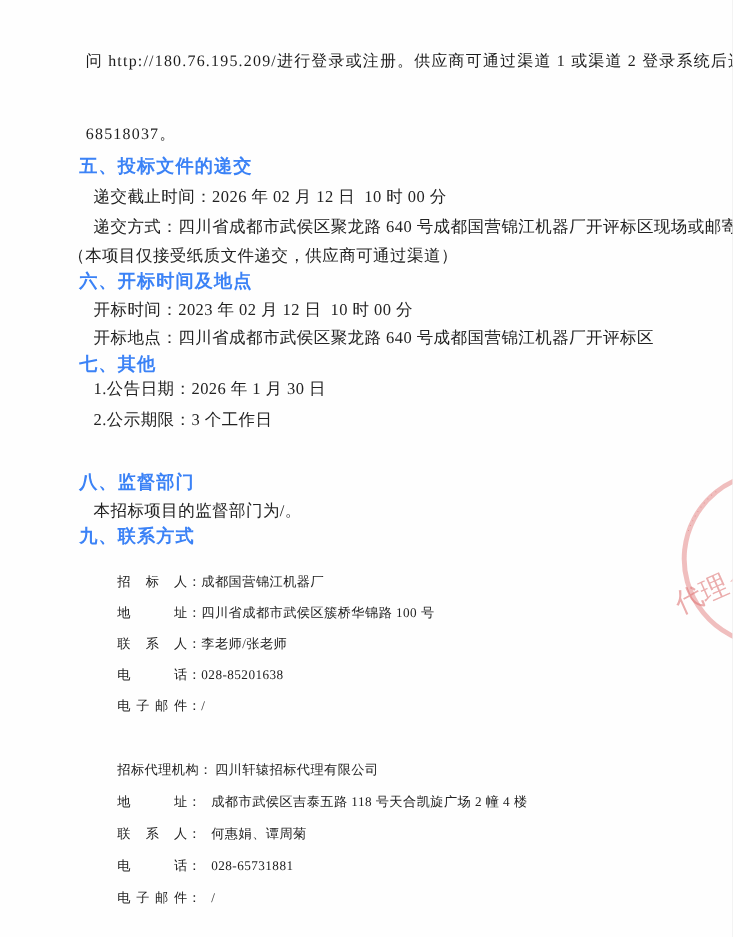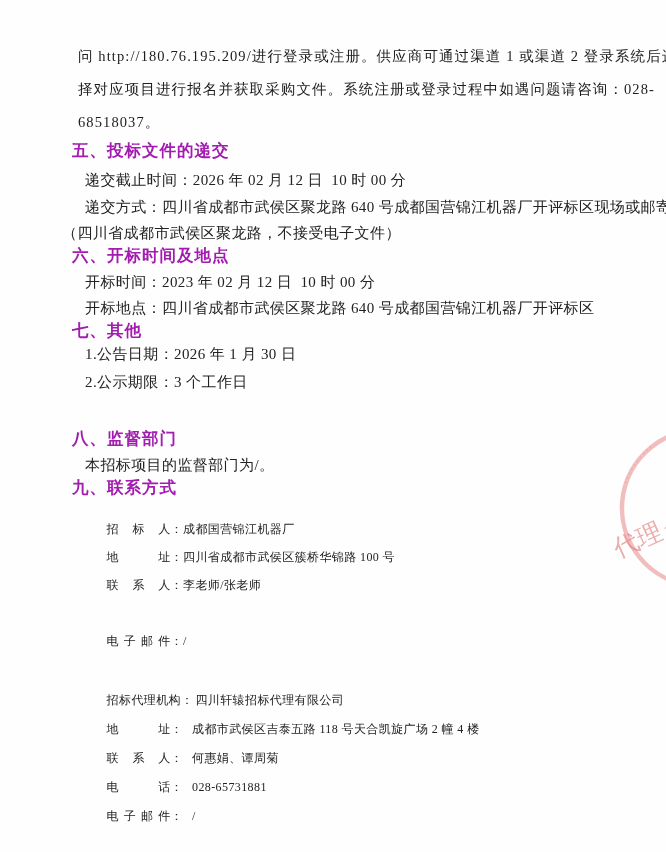--- a/index.html
+++ b/index.html
@@ -27,21 +27,21 @@
     color:#1c1c1c;
   }
   .heading{
     position:absolute;
     left:72px;
     white-space:pre;
     font-family:"Liberation Sans","DejaVu Sans",sans-serif;
     font-weight:700;
     font-size:16.5px;
     letter-spacing:1px;
-    color:#a21caf;
+    color:#3b82f6;
   }
   .body-line{left:85px;}
   .note-line{left:62px;}
   .s8-line{left:85px;}
   .contact-row{
     position:absolute;
     left:93px;
     white-space:pre;
     font-size:12px;
     letter-spacing:0.4px;
@@ -68,27 +68,26 @@
     transform:rotate(6deg);
     opacity:0.85;
   }
 </style>
 </head>
 <body>
 
 <div class="page">
 
   <div class="line para" style="top:46px">问 http://180.76.195.209/进行登录或注册。供应商可通过渠道 1 或渠道 2 登录系统后选</div>
-  <div class="line para" style="top:79px">择对应项目进行报名并获取采购文件。系统注册或登录过程中如遇问题请咨询：028-</div>
   <div class="line para" style="top:112px">68518037。</div>
 
   <div class="heading" style="top:140px">五、投标文件的递交</div>
   <div class="line body-line" style="top:170px">递交截止时间：2026 年 02 月 12 日  10 时 00 分</div>
   <div class="line body-line" style="top:197px">递交方式：四川省成都市武侯区聚龙路 640 号成都国营锦江机器厂开评标区现场或邮寄</div>
-  <div class="line note-line" style="top:223px">（四川省成都市武侯区聚龙路，不接受电子文件）</div>
+  <div class="line note-line" style="top:223px">（本项目仅接受纸质文件递交，供应商可通过渠道）</div>
 
   <div class="heading" style="top:245px">六、开标时间及地点</div>
   <div class="line body-line" style="top:272px">开标时间：2023 年 02 月 12 日  10 时 00 分</div>
   <div class="line body-line" style="top:298px">开标地点：四川省成都市武侯区聚龙路 640 号成都国营锦江机器厂开评标区</div>
 
   <div class="heading" style="top:320px">七、其他</div>
   <div class="line body-line" style="top:344px">1.公告日期：2026 年 1 月 30 日</div>
   <div class="line body-line" style="top:372px">2.公示期限：3 个工作日</div>
 
   <div class="heading" style="top:428px">八、监督部门</div>
@@ -97,20 +96,23 @@
   <div class="heading" style="top:477px">九、联系方式</div>
 
   <div class="contact-row" style="top:506px">
     <span class="lbl">招标人</span><span class="colon">：</span><span class="val">成都国营锦江机器厂</span>
   </div>
   <div class="contact-row" style="top:534px">
     <span class="lbl">地址</span><span class="colon">：</span><span class="val">四川省成都市武侯区簇桥华锦路 100 号</span>
   </div>
   <div class="contact-row" style="top:562px">
     <span class="lbl">联系人</span><span class="colon">：</span><span class="val">李老师/张老师</span>
+  </div>
+  <div class="contact-row" style="top:590px">
+    <span class="lbl">电话</span><span class="colon">：</span><span class="val">028-85201638</span>
   </div>
   <div class="contact-row" style="top:618px">
     <span class="lbl">电子邮件</span><span class="colon">：</span><span class="val">/</span>
   </div>
 
   <div class="contact-row agency-head" style="top:677px">
     <span>招标代理机构</span><span class="colon">：</span><span class="val">四川轩辕招标代理有限公司</span>
   </div>
   <div class="contact-row" style="top:706px">
     <span class="lbl">地址</span><span class="colon">：</span><span class="val val-gap">成都市武侯区吉泰五路 118 号天合凯旋广场 2 幢 4 楼</span>

